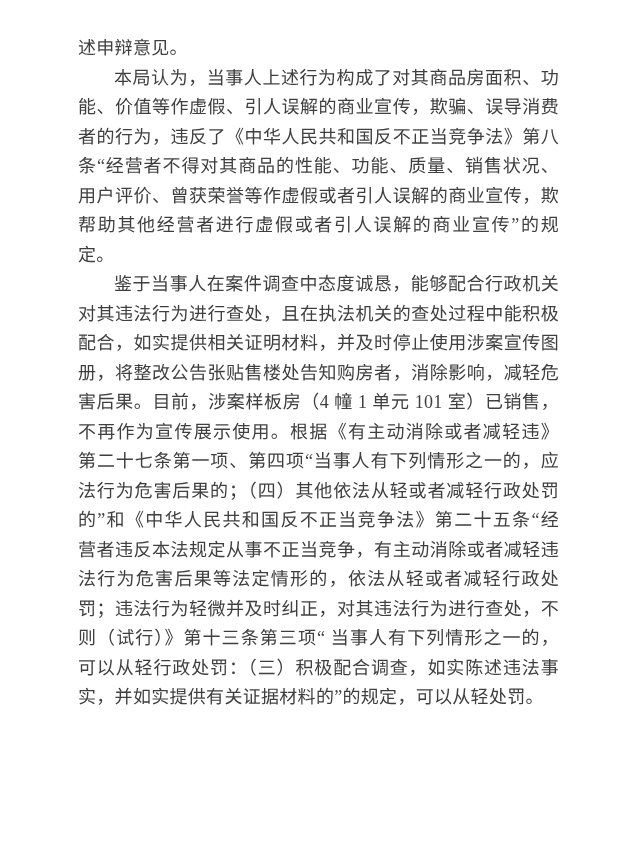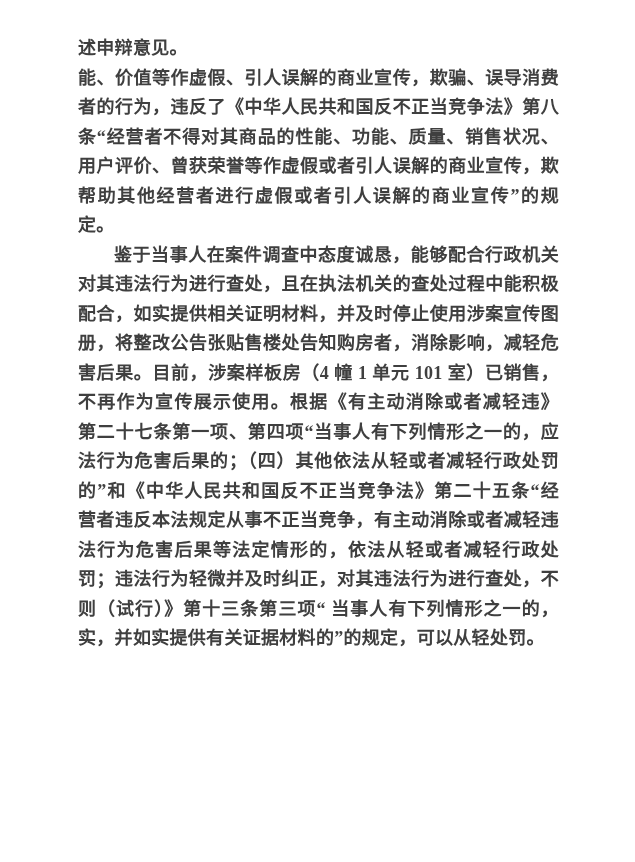--- a/index.html
+++ b/index.html
@@ -8,21 +8,20 @@
     height: 862px;
     background: #ffffff;
     overflow: hidden;
   }
   .page {
     box-sizing: border-box;
     width: 635px;
     height: 746px;
     padding: 34px 76px 0 78px;
     background: #ffffff;
-    font-weight: bold;
   }
   .doc-body {
     font-family: "Liberation Serif", "DejaVu Serif", serif;
     font-size: 18px;
     line-height: 29.5px;
     color: #3f3f3f;
     letter-spacing: 0.3px;
   }
   .line {
     height: 29.5px;
@@ -37,34 +36,36 @@
   .line.para-end {
     text-align-last: left;
   }
 </style>
 </head>
 <body>
 
 <div class="page" style="background: rgb(255, 255, 255);">
   <div class="doc-body" style="color: rgb(63, 63, 63);">
       <div class="line para-end">述申辩意见。</div>
+      <div class="line indent">本局认为，当事人上述行为构成了对其商品房面积、功</div>
       <div class="line">能、价值等作虚假、引人误解的商业宣传，欺骗、误导消费</div>
       <div class="line">者的行为，违反了《中华人民共和国反不正当竞争法》第八</div>
       <div class="line">条“经营者不得对其商品的性能、功能、质量、销售状况、</div>
       <div class="line">用户评价、曾获荣誉等作虚假或者引人误解的商业宣传，欺</div>
       <div class="line">帮助其他经营者进行虚假或者引人误解的商业宣传”的规</div>
       <div class="line para-end">定。</div>
       <div class="line indent">鉴于当事人在案件调查中态度诚恳，能够配合行政机关</div>
       <div class="line">对其违法行为进行查处，且在执法机关的查处过程中能积极</div>
       <div class="line">配合，如实提供相关证明材料，并及时停止使用涉案宣传图</div>
       <div class="line">册，将整改公告张贴售楼处告知购房者，消除影响，减轻危</div>
       <div class="line">害后果。目前，涉案样板房（4 幢 1 单元 101 室）已销售，</div>
       <div class="line">不再作为宣传展示使用。根据《有主动消除或者减轻违》</div>
       <div class="line">第二十七条第一项、第四项“当事人有下列情形之一的，应</div>
       <div class="line">法行为危害后果的；（四）其他依法从轻或者减轻行政处罚</div>
       <div class="line">的”和《中华人民共和国反不正当竞争法》第二十五条“经</div>
       <div class="line">营者违反本法规定从事不正当竞争，有主动消除或者减轻违</div>
       <div class="line">法行为危害后果等法定情形的，依法从轻或者减轻行政处</div>
       <div class="line">罚；违法行为轻微并及时纠正，对其违法行为进行查处，不予</div>
       <div class="line">则（试行）》第十三条第三项“ 当事人有下列情形之一的，</div>
+      <div class="line">可以从轻行政处罚：（三）积极配合调查，如实陈述违法事</div>
       <div class="line para-end">实，并如实提供有关证据材料的”的规定，可以从轻处罚。</div>
     </div>
 </div>
 
 </body></html>

